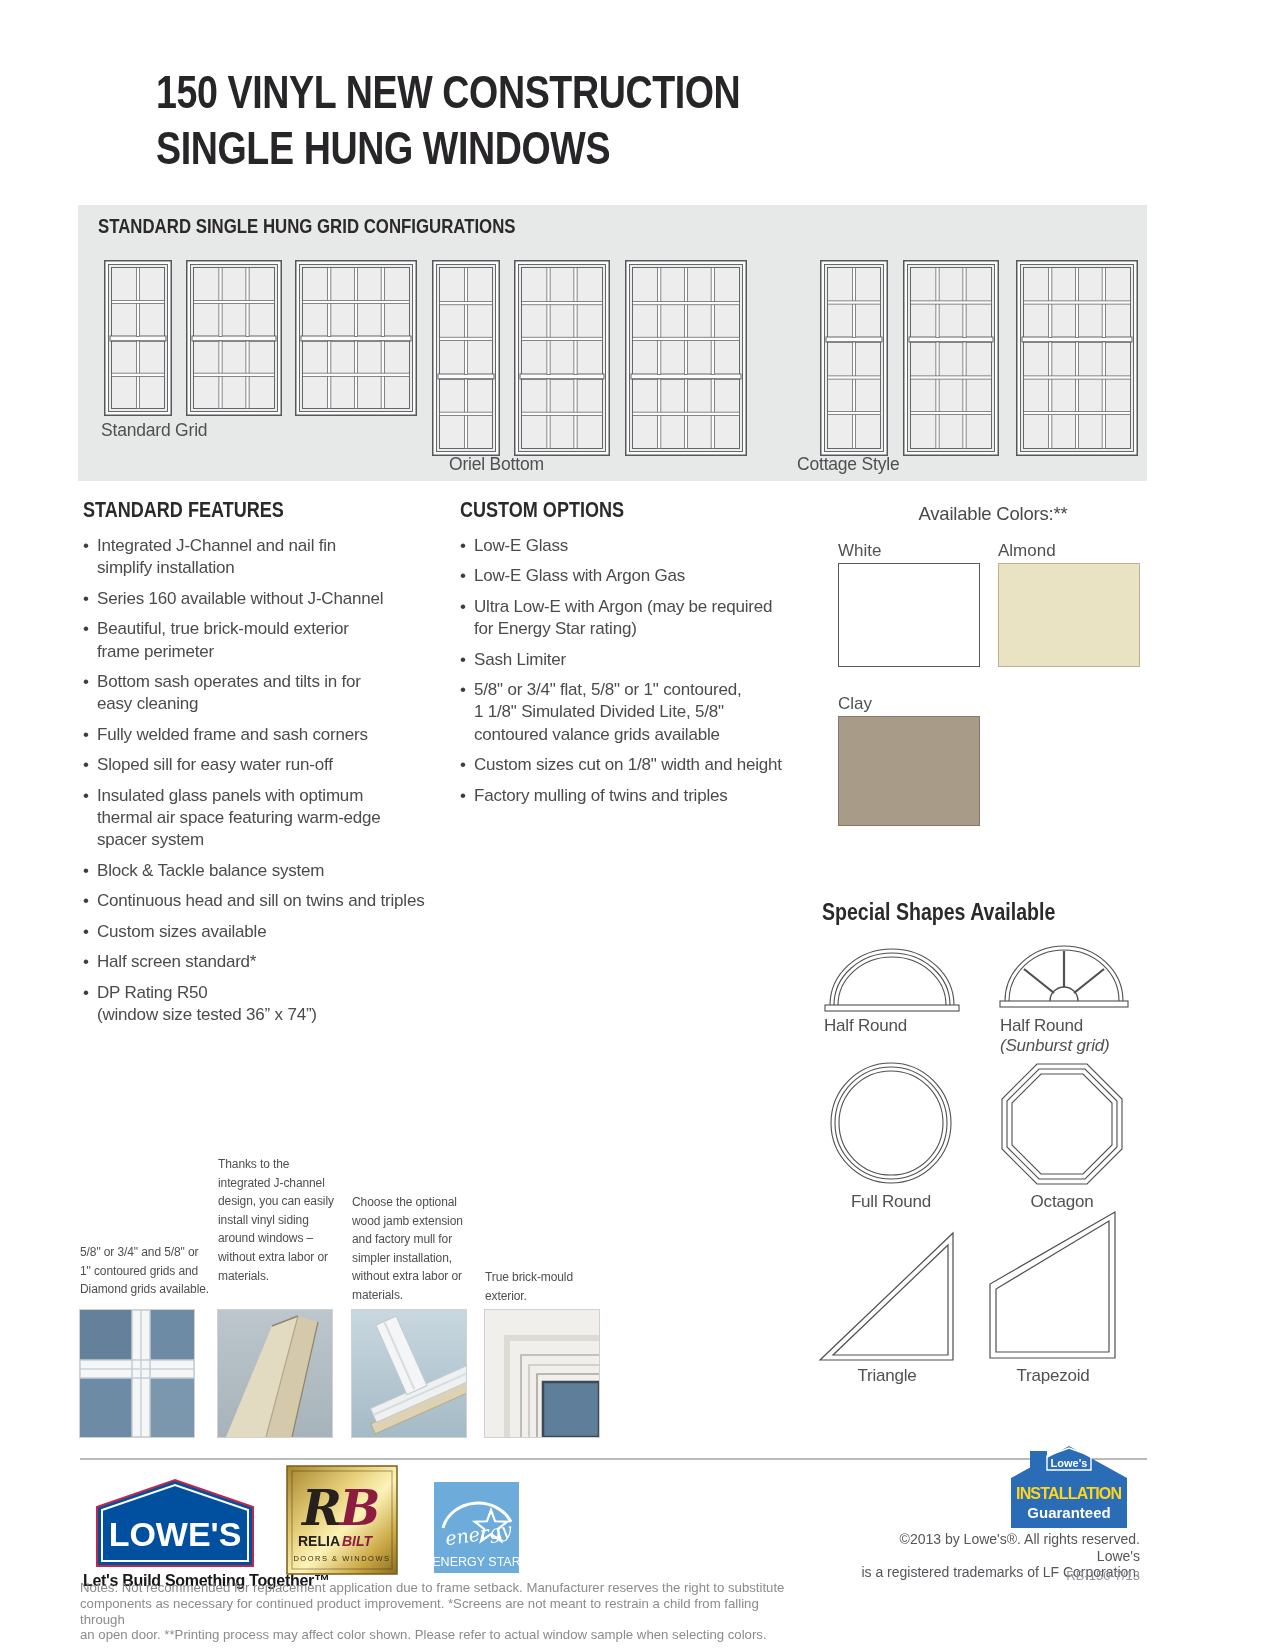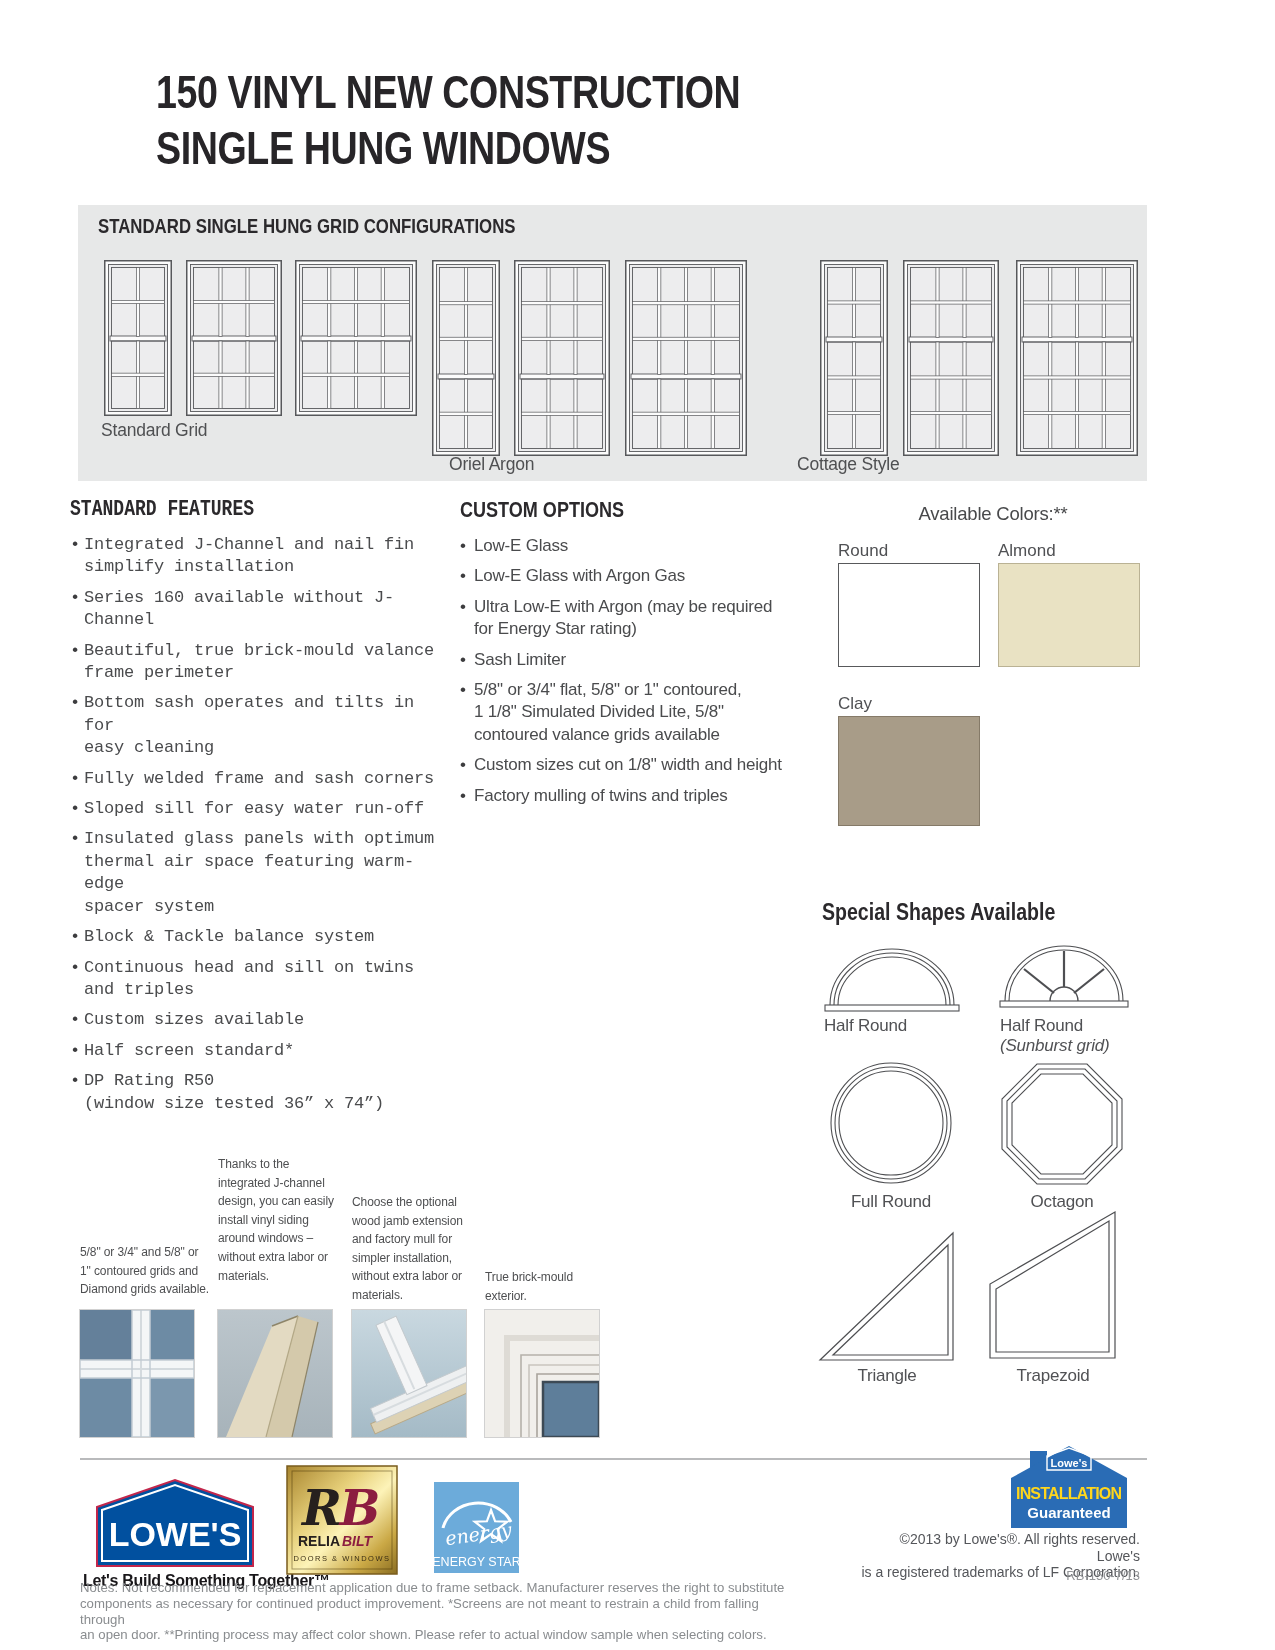--- a/index.html
+++ b/index.html
@@ -145,21 +145,21 @@
             <rect x="32.65" y="7.5" width="3.2" height="107" fill="#fcfcfc" stroke="#57585b" stroke-width="0.7"></rect>
             <rect x="32.65" y="119" width="3.2" height="69.5" fill="#fcfcfc" stroke="#57585b" stroke-width="0.7"></rect>
             <rect x="59.4" y="7.5" width="3.2" height="107" fill="#fcfcfc" stroke="#57585b" stroke-width="0.7"></rect>
             <rect x="59.4" y="119" width="3.2" height="69.5" fill="#fcfcfc" stroke="#57585b" stroke-width="0.7"></rect>
             <rect x="86.15" y="7.5" width="3.2" height="107" fill="#fcfcfc" stroke="#57585b" stroke-width="0.7"></rect>
             <rect x="86.15" y="119" width="3.2" height="69.5" fill="#fcfcfc" stroke="#57585b" stroke-width="0.7"></rect>
             <rect x="7.5" y="41.56666666666666" width="107" height="3.2" fill="#fcfcfc" stroke="#57585b" stroke-width="0.7"></rect>
             <rect x="7.5" y="77.23333333333333" width="107" height="3.2" fill="#fcfcfc" stroke="#57585b" stroke-width="0.7"></rect>
             <rect x="7.5" y="152.15" width="107" height="3.2" fill="#fcfcfc" stroke="#57585b" stroke-width="0.7"></rect>
           </svg></div>
-        <div class="win-label" style="left: 371px; top: 249px;">Oriel Argon</div>
+        <div class="win-label" style="left: 371px; top: 249px;">Oriel Bottom</div>
         <div class="win" style="left: 742px; top: 55px;"><svg width="68" height="196" viewBox="0 0 68 196">
             <rect x="0.75" y="0.75" width="66.5" height="194.5" fill="#fcfcfc" stroke="#57585b" stroke-width="1.5"></rect>
             <rect x="4.5" y="4.5" width="59" height="187" fill="#ededee" stroke="#57585b" stroke-width="0.9"></rect>
             <rect x="7.5" y="7.5" width="53" height="70" fill="none" stroke="#57585b" stroke-width="0.9"></rect>
             <rect x="6" y="77" width="56" height="5" fill="#fcfcfc" stroke="#57585b" stroke-width="0.9"></rect>
             <rect x="7.5" y="82" width="53" height="106.5" fill="none" stroke="#57585b" stroke-width="0.9"></rect>
             <rect x="32.4" y="7.5" width="3.2" height="70" fill="#fcfcfc" stroke="#57585b" stroke-width="0.7"></rect>
             <rect x="32.4" y="82" width="3.2" height="106.5" fill="#fcfcfc" stroke="#57585b" stroke-width="0.7"></rect>
             <rect x="7.5" y="40.9" width="53" height="3.2" fill="#fcfcfc" stroke="#57585b" stroke-width="0.7"></rect>
             <rect x="7.5" y="115.9" width="53" height="3.2" fill="#fcfcfc" stroke="#57585b" stroke-width="0.7"></rect>
@@ -192,27 +192,27 @@
             <rect x="86.15" y="7.5" width="3.2" height="70" fill="#fcfcfc" stroke="#57585b" stroke-width="0.7"></rect>
             <rect x="86.15" y="82" width="3.2" height="106.5" fill="#fcfcfc" stroke="#57585b" stroke-width="0.7"></rect>
             <rect x="7.5" y="40.9" width="107" height="3.2" fill="#fcfcfc" stroke="#57585b" stroke-width="0.7"></rect>
             <rect x="7.5" y="115.9" width="107" height="3.2" fill="#fcfcfc" stroke="#57585b" stroke-width="0.7"></rect>
             <rect x="7.5" y="151.4" width="107" height="3.2" fill="#fcfcfc" stroke="#57585b" stroke-width="0.7"></rect>
           </svg></div>
         <div class="win-label" style="left: 719px; top: 249px;">Cottage Style</div>
       </div>
   </div>
 
-  <section class="abs col" style="left:70px;top:497px;width:372px;font-family:Liberation Mono, monospace;">
+  <section class="abs col" style="left:83px;top:497px;width:372px;">
     <h2><span class="cond">STANDARD FEATURES</span></h2>
     <ul id="features-list">
         <li>Integrated J-Channel and nail fin
 simplify installation</li>
         <li>Series 160 available without J-Channel</li>
-        <li>Beautiful, true brick-mould valance
+        <li>Beautiful, true brick-mould exterior
 frame perimeter</li>
         <li>Bottom sash operates and tilts in for
 easy cleaning</li>
         <li>Fully welded frame and sash corners</li>
         <li>Sloped sill for easy water run-off</li>
         <li>Insulated glass panels with optimum
 thermal air space featuring warm-edge
 spacer system</li>
         <li>Block &amp; Tackle balance system</li>
         <li>Continuous head and sill on twins and triples</li>
@@ -234,21 +234,21 @@
         <li>5/8" or 3/4" flat, 5/8" or 1" contoured,
 1 1/8" Simulated Divided Lite, 5/8"
 contoured valance grids available</li>
         <li>Custom sizes cut on 1/8" width and height</li>
         <li>Factory mulling of twins and triples</li>
       </ul>
   </section>
 
   <div class="abs" style="left:838px;top:503px;width:310px;height:330px;">
     <div class="colors-heading">Available Colors:**</div>
-    <div class="abs swatch-label" style="left:0;top:38px;">Round</div>
+    <div class="abs swatch-label" style="left:0;top:38px;">White</div>
     <div class="abs swatch" data-swatch="0" style="left: 0px; top: 60px; width: 142px; height: 104px; background: rgb(255, 255, 255);"></div>
     <div class="abs swatch-label" style="left:160px;top:38px;">Almond</div>
     <div class="abs swatch" data-swatch="1" style="left: 160px; top: 60px; width: 142px; height: 104px; background: rgb(233, 226, 195);"></div>
     <div class="abs swatch-label" style="left:0;top:191px;">Clay</div>
     <div class="abs swatch" data-swatch="2" style="left: 0px; top: 213px; width: 142px; height: 110px; background: rgb(168, 156, 136);"></div>
   </div>
 
   <div class="abs shapes-heading" style="left:822px;top:899px;">
     <span class="cond">Special Shapes Available</span>
   </div>

